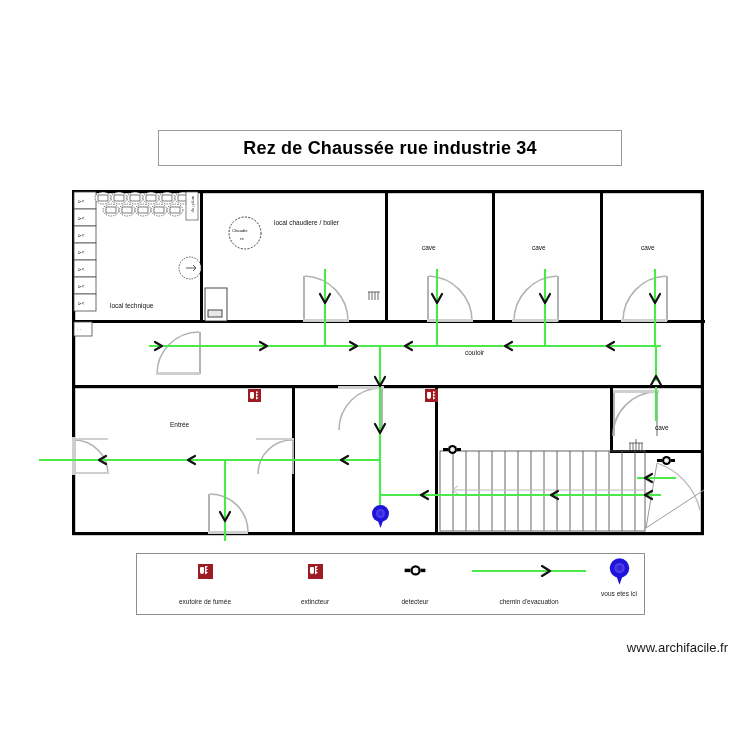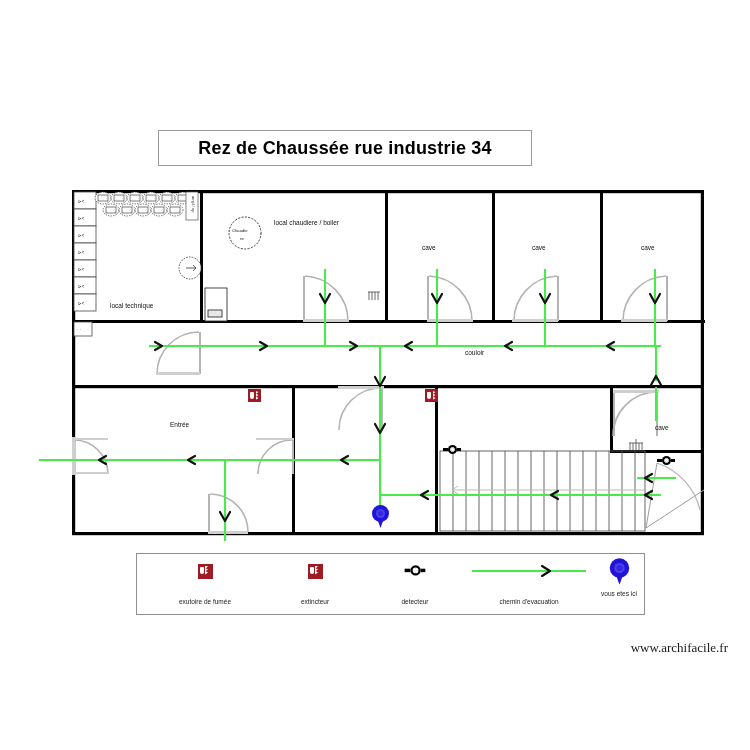--- a/index.html
+++ b/index.html
@@ -8,21 +8,21 @@
     background:#ffffff;
     font-family:"Liberation Sans", sans-serif;
     color:#000;
     overflow:hidden;
     position:relative;
   }
   #stage{position:absolute;left:0;top:0;width:750px;height:750px;}
 
   
   #title-box{
-    position:absolute;left:158px;top:130px;width:374px;height:36px;
+    position:absolute;left:158px;top:130px;width:464px;height:36px;
     border:1px solid #9a9a9a;background:#fff;
     display:flex;align-items:center;justify-content:center;
     box-sizing:border-box;
   }
   #title-box .t{
     font-size:18px;font-weight:bold;letter-spacing:.2px;
     font-family:"Liberation Sans", sans-serif;
   }
 
   
@@ -104,21 +104,21 @@
 
   
   .evac-sample{width:118px;height:12px;position:relative;}
 
   
   .ov{position:absolute;}
 
   
   #footer{
     position:absolute;left:0;top:640px;width:728px;text-align:right;
-    font-size:13px;color:#1a1a1a;font-family:Liberation Serif, serif;
+    font-size:13px;color:#1a1a1a;font-family:Liberation Sans, sans-serif;
   }
 
   .room-label{
     position:absolute;font-size:6.5px;color:#111;white-space:nowrap;
     font-family:"Liberation Sans", sans-serif;
   }
 </style>
 </head>
 <body>
 

